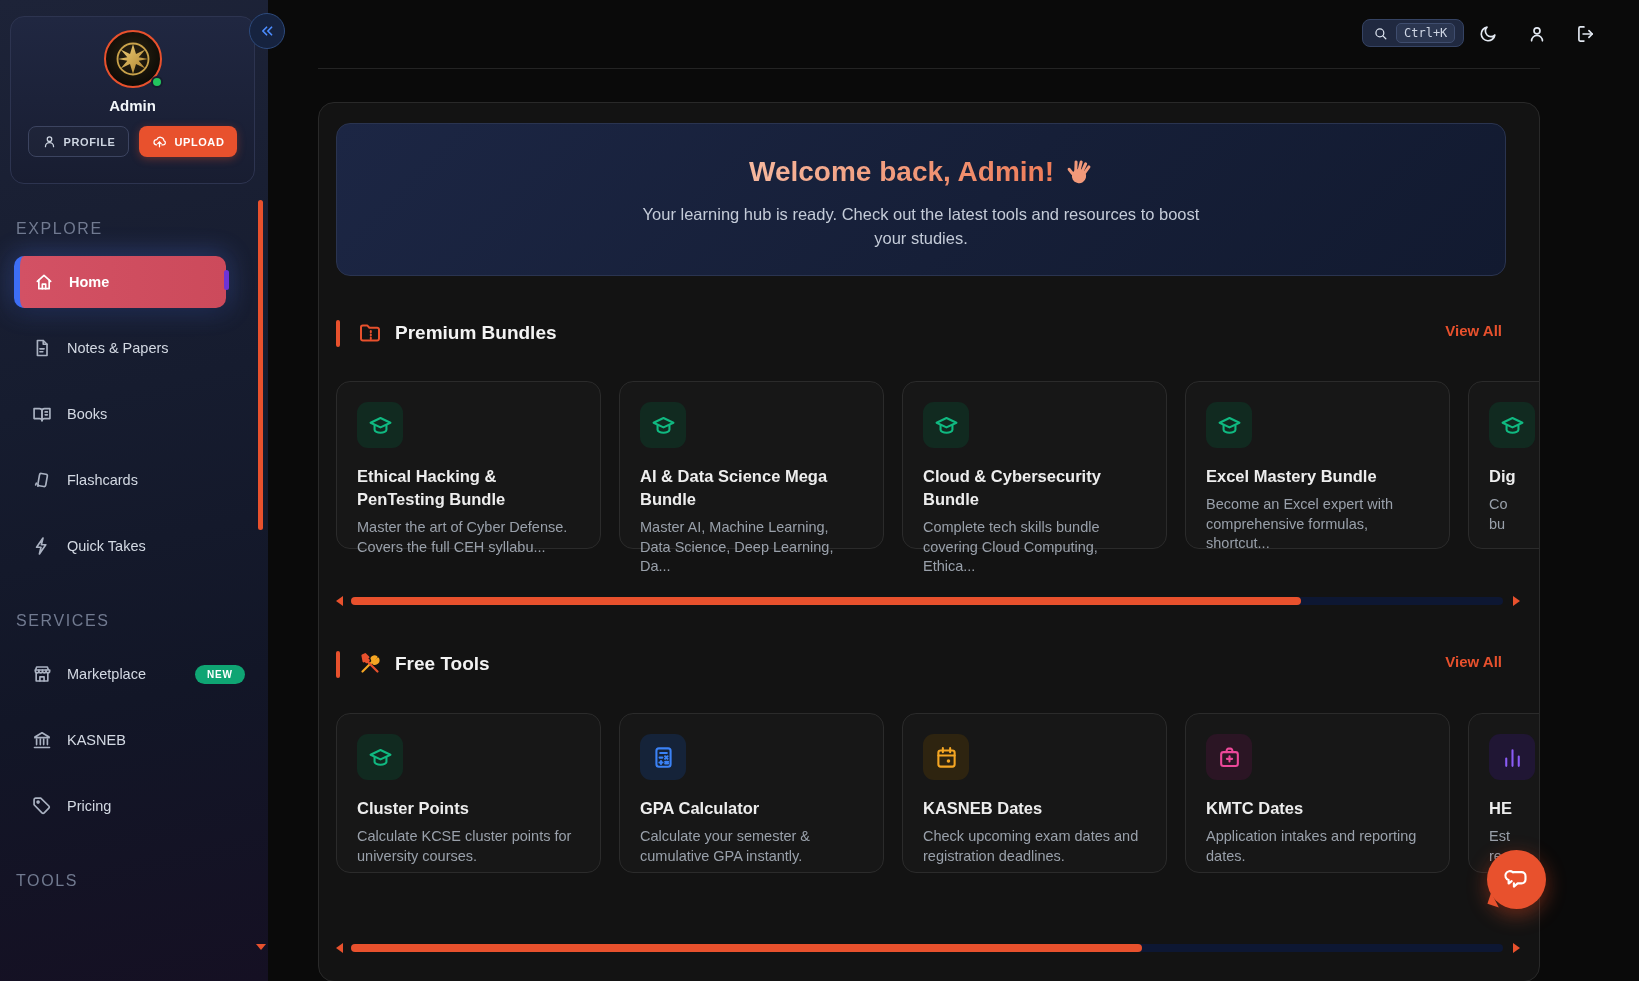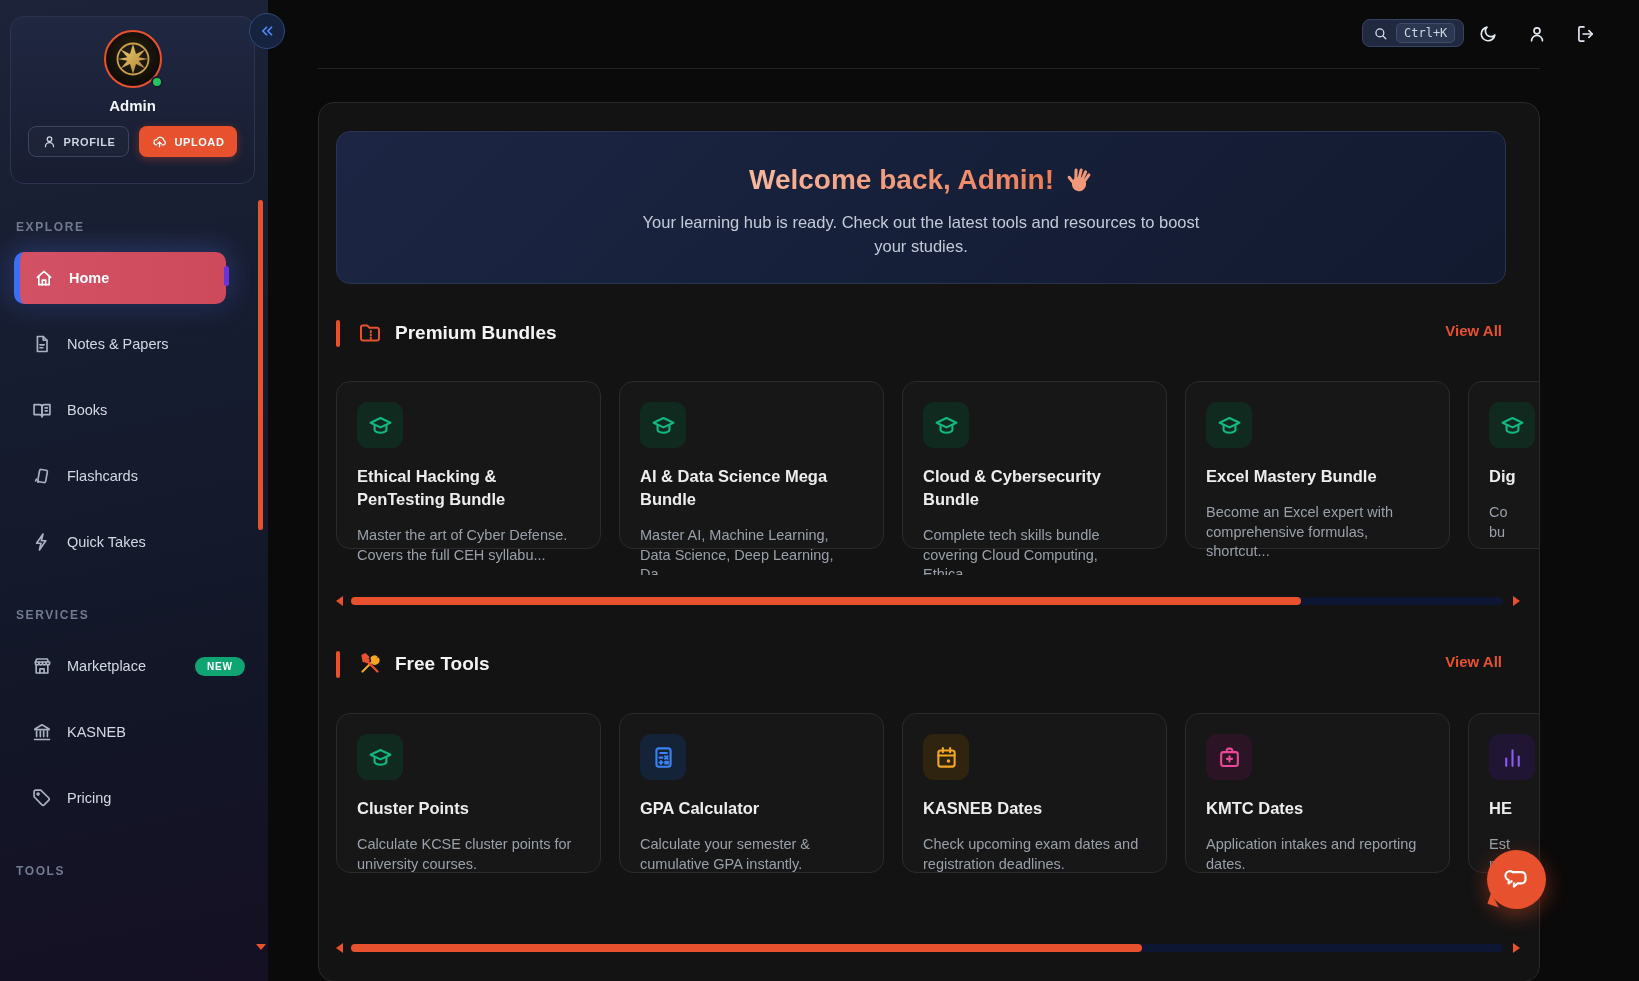--- a/index.html
+++ b/index.html
@@ -41,21 +41,21 @@
   .btn-ghost{ padding:0 13px; border:1px solid #3c4460; background:rgba(255,255,255,.02); color:#cdd5e1; }
   .btn-orange{ padding:0 13px; border:none; background:#e8512d; color:#fff; box-shadow:0 2px 8px rgba(232,81,45,.35); }
   .collapse-btn{
     position:absolute; left:249px; top:13px; width:36px; height:36px; border-radius:50%;
     background:#16233f; border:1px solid #2d4a7c; color:#4c8dff;
     display:flex; align-items:center; justify-content:center; cursor:pointer; z-index:6;
   }
   .collapse-btn svg{ width:20px; height:20px; }
   .nav{ position:absolute; left:0; top:206px; width:268px; }
   .nav-label{
-    margin:14px 13px 12px 16px; font-size:12px; font-weight:bold;
+    margin:14px 13px 12px 16px; font-size:16px; font-weight:normal;
     letter-spacing:1.6px; color:#717a90;
   }
   .nav-label + .nav-item{ margin-top:18px; }
   .nav-item{
     position:relative; height:52px; margin:0 42px 14px 14px; border-radius:10px;
     display:flex; align-items:center; padding-left:18px; gap:15px; cursor:pointer;
     color:#d3d9e3; font-size:14.5px;
   }
   .nav-item + .nav-label{ margin-top:40px; }
   .nav-icon{ width:20px; height:20px; color:#aab2c2; display:inline-flex; }
@@ -95,21 +95,21 @@
   .icon-btn.moon{ left:1208px; }
   .icon-btn.account{ left:1257px; }
   .icon-btn.logout{ left:1306px; }
   .top-divider{ position:absolute; left:318px; top:68px; width:1222px; height:1px; background:#242424; }
   
   .panel{
     position:absolute; left:318px; top:102px; width:1222px; height:880px;
     background:#131313; border:1px solid #292929; border-radius:16px; overflow:hidden;
   }
   .banner{
-    position:absolute; left:17px; top:28px; width:1170px; height:153px;
+    position:absolute; left:17px; top:20px; width:1170px; height:153px;
     border-radius:14px; border:1px solid #2a3450;
     background:linear-gradient(135deg,#1c2644 0%,#161f38 55%,#121a30 100%);
     text-align:center;
   }
   .banner-title{
     margin-top:32px; font-size:28px; font-weight:bold;
     display:flex; align-items:center; justify-content:center; gap:12px;
   }
   .banner-title .t{
     background:linear-gradient(90deg,#f6b89e 0%,#ee7c58 100%);
@@ -131,21 +131,21 @@
   .card-row.premium{ top:278px; height:194px; }
   .card-row.free{ top:610px; height:207px; }
   .card{
     flex:0 0 265px; border-radius:14px; background:#171717; border:1px solid #2b2b2b;
     padding:20px; cursor:pointer;
   }
   .card-row.premium .card{ height:168px; } .card-row.free .card{ height:160px; }
   .tile{ width:46px; height:46px; border-radius:11px; display:flex; align-items:center; justify-content:center; }
   .tile svg{ width:25px; height:25px; }
   .card-title{ margin-top:17px; font-size:16.5px; font-weight:bold; color:#ededed; line-height:23px; }
-  .card-desc{ margin-top:15px; font-size:14.5px; color:#99a0aa; line-height:19.5px; white-space:pre-line; }
+  .card-desc{ margin-top:7px; font-size:14.5px; color:#99a0aa; line-height:19.5px; white-space:pre-line; }
   .hscroll{ position:absolute; left:32px; width:1152px; height:8px; border-radius:4px; background:#0d1733; cursor:pointer; }
   .hscroll.premium{ top:494px; } .hscroll.free{ top:841px; }
   .hthumb{ position:absolute; left:0; top:0; height:8px; border-radius:4px; background:#e8512d; }
   .hthumb.premium{ width:950px; } .hthumb.free{ width:791px; }
   .tri{ position:absolute; width:0; height:0; cursor:pointer; }
   .tri-left{ border-top:5px solid transparent; border-bottom:5px solid transparent; border-right:7px solid #e8512d; }
   .tri-right{ border-top:5px solid transparent; border-bottom:5px solid transparent; border-left:7px solid #e8512d; }
   .tri.premium{ top:493px; } .tri.free{ top:840px; }
   .tri-left.pos{ left:17px; } .tri-right.pos{ left:1194px; }
   

